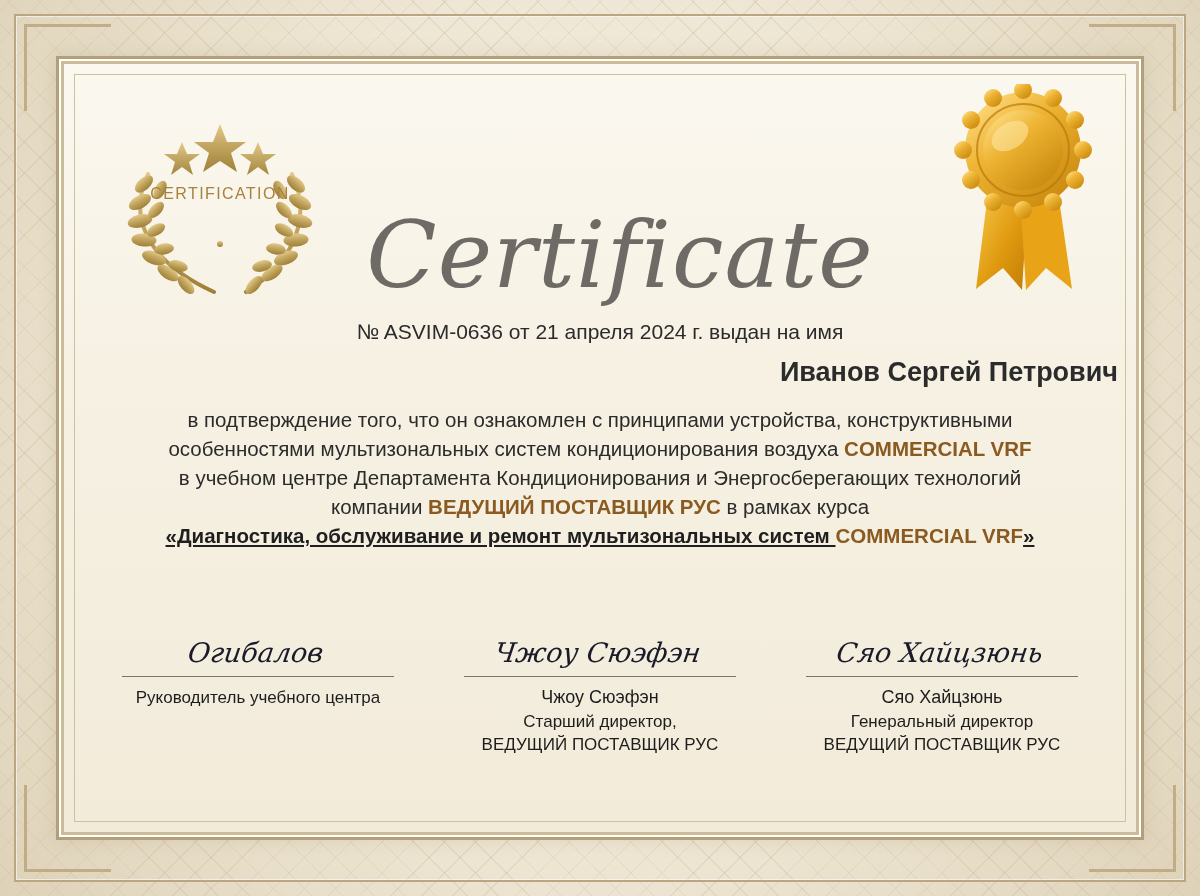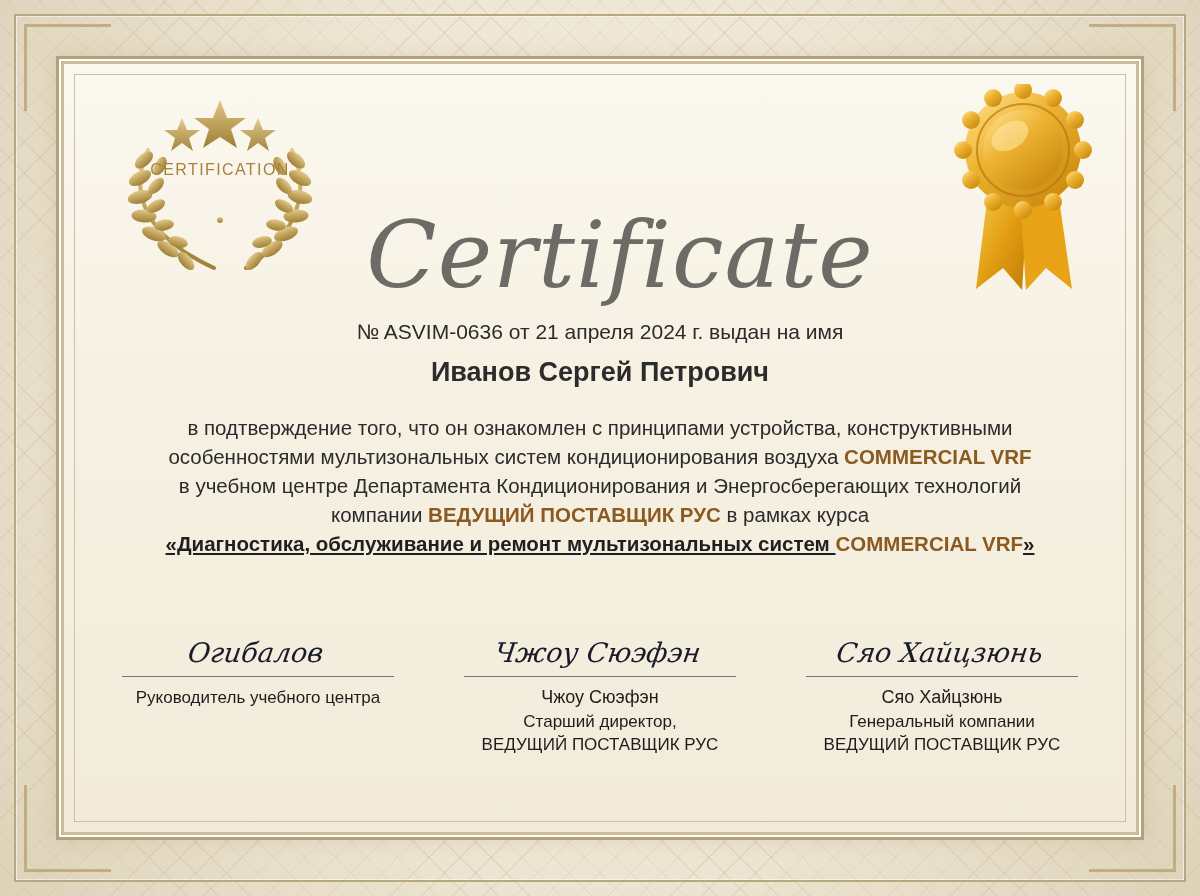--- a/index.html
+++ b/index.html
@@ -76,21 +76,21 @@
 
   .content {
     position: absolute;
     left: 74px; top: 74px; right: 74px; bottom: 74px;
   }
 
   
   .emblem {
     position: absolute;
     left: 36px;
-    top: 18px;
+    top: 42px;
     width: 220px;
     height: 190px;
   }
   .emblem-text {
     position: absolute;
     left: 0;
     right: 0;
     top: 66px;
     text-align: center;
     color: #a8823c;
@@ -132,21 +132,22 @@
     text-align: center;
     color: #2b2b2b;
   }
   .line-issued {
     font-size: 21px;
     margin-bottom: 13px;
   }
   .line-name {
     font-size: 27px;
     font-weight: bold;
-    margin-bottom: 25px;
+    margin-bottom: 17px;
+    text-align: right;
   }
   .line-org {
     font-size: 21px;
     font-weight: bold;
     margin-bottom: 13px;
   }
   .para {
     font-size: 20.5px;
     line-height: 1.42;
   }
@@ -338,19 +339,19 @@
         <div class="sig-rule"></div>
         <div class="sig-name">Чжоу Сюэфэн</div>
         <div class="sig-role">Старший директор,</div>
         <div class="sig-role">ВЕДУЩИЙ ПОСТАВЩИК РУС</div>
       </div>
 
       <div class="sig">
         <div class="sig-mark">Сяо Хайцзюнь</div>
         <div class="sig-rule"></div>
         <div class="sig-name">Сяо Хайцзюнь</div>
-        <div class="sig-role">Генеральный компании</div>
+        <div class="sig-role">Генеральный директор</div>
         <div class="sig-role">ВЕДУЩИЙ ПОСТАВЩИК РУС</div>
       </div>
 
     </div>
   </div>
 </div>
 
 </body></html>

